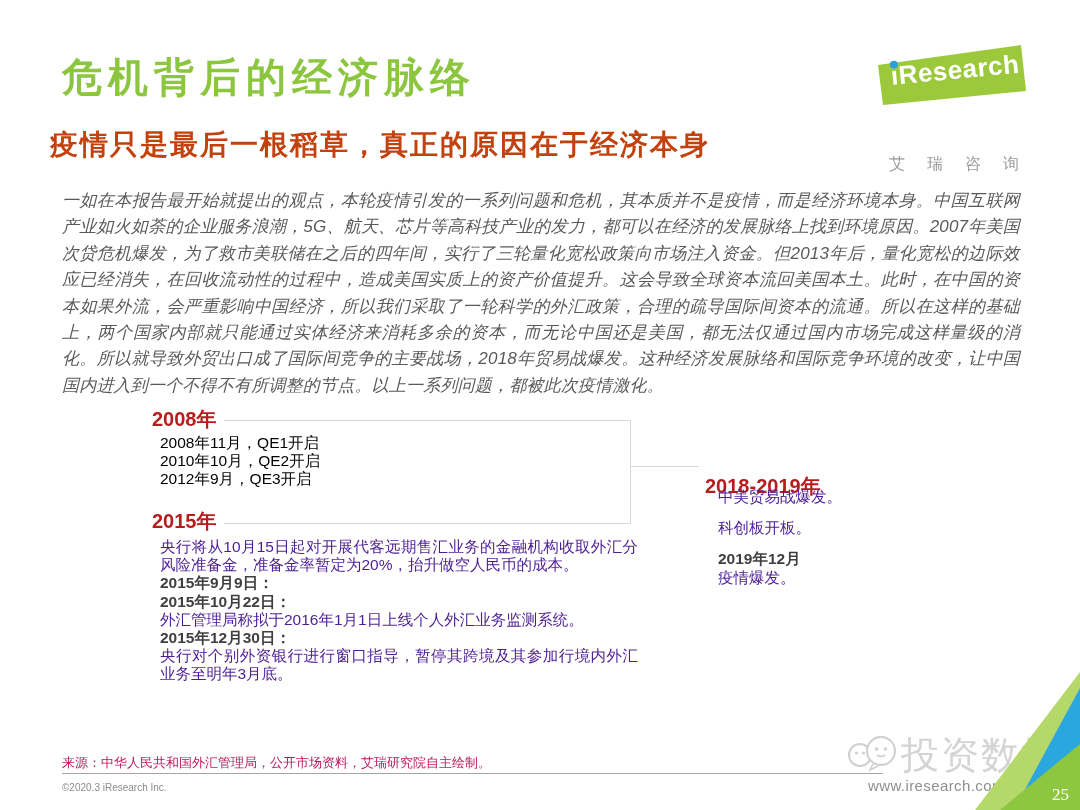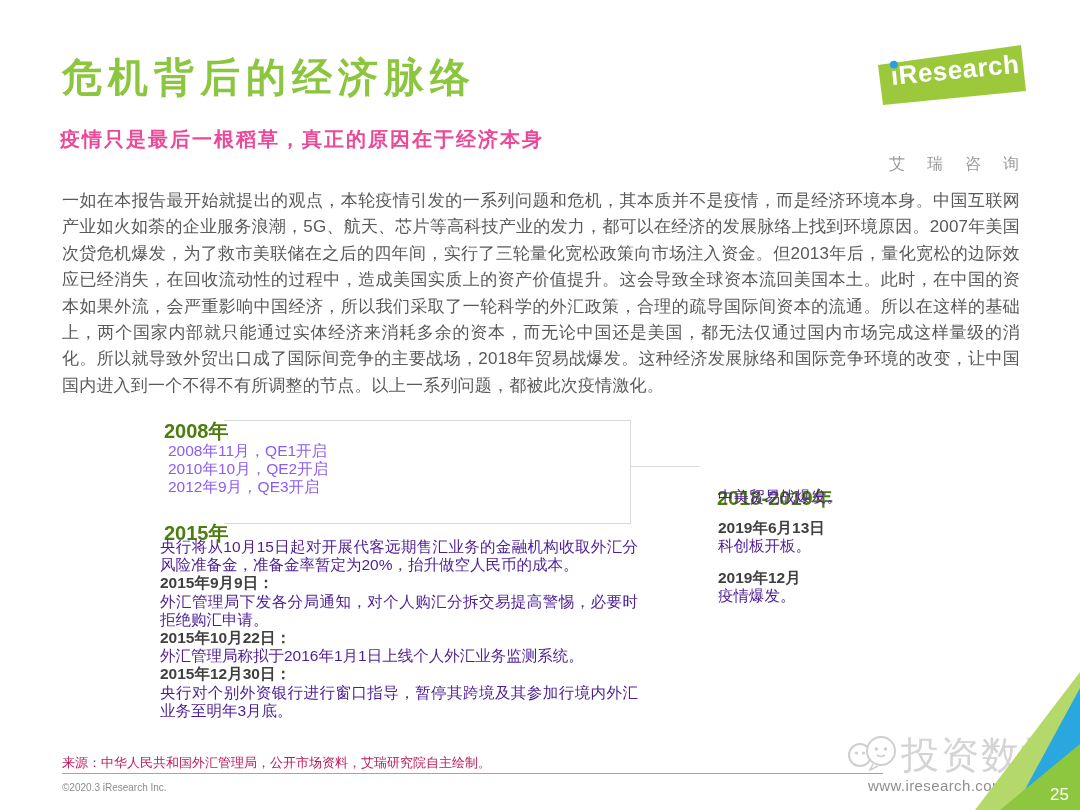--- a/index.html
+++ b/index.html
@@ -6,22 +6,22 @@
   .slide{
     position:relative;width:1080px;height:810px;background:#ffffff;overflow:hidden;
     font-family:"Liberation Sans","DejaVu Sans",sans-serif;
   }
   
   .page-title{
     position:absolute;left:62px;top:50px;margin:0;
     font-size:40px;font-weight:700;color:#8CC63F;letter-spacing:6px;
   }
   .page-subtitle{
-    position:absolute;left:60px;top:126px;margin:0;
-    font-size:20px;font-weight:700;color:#ec4899;letter-spacing:2px;
+    position:absolute;left:50px;top:126px;margin:0;
+    font-size:28px;font-weight:700;color:#c2410c;letter-spacing:2px;
   }
   
   .logo{position:absolute;left:875px;top:42px;width:160px;}
   .logo-shape{position:relative;width:155px;height:66px;}
   .logo-shape svg{position:absolute;left:0;top:0;}
   .logo-text{
     position:absolute;left:16px;top:19px;transform:rotate(-5.5deg);transform-origin:left center;
     font-size:26px;font-weight:700;color:#ffffff;letter-spacing:0.5px;white-space:nowrap;
   }
   .logo-i{position:relative;display:inline-block;}
@@ -29,48 +29,48 @@
     content:"";position:absolute;left:0px;top:0px;width:8px;height:8px;border-radius:50%;
     background:#2B9FD9;
   }
   .logo-cn{
     margin-top:46px;padding-left:14px;color:#9b9b9b;font-size:16px;
     letter-spacing:22px;white-space:nowrap;
   }
   
   .body-text{
     position:absolute;left:62px;top:188px;width:958px;margin:0;
-    font-size:17px;line-height:26.4px;color:#595959;text-align:justify;letter-spacing:0.2px;
+    font-size:17px;line-height:26.4px;color:#595959;text-align:justify;letter-spacing:0.2px;font-style:italic;
   }
   
-  .era-label{position:absolute;margin:12px;font-size:20px;font-weight:700;color:#4d7c0f;white-space:nowrap;}
+  .era-label{position:absolute;margin:0;font-size:20px;font-weight:700;color:#b91c1c;white-space:nowrap;}
   .label-2008{left:152px;top:406px;}
   .label-2015{left:152px;top:508px;}
   .label-2018{left:705px;top:473px;}
   .tl-line{position:absolute;background:#d9d9d9;}
   .tl-top{left:224px;top:420px;width:406px;height:1px;}
   .tl-right{left:630px;top:420px;width:1px;height:104px;}
   .tl-bottom{left:224px;top:523px;width:406px;height:1px;}
   .tl-connector{left:631px;top:466px;width:68px;height:1px;}
-  .qe-list{position:absolute;left:160px;top:434px;margin:8px;padding:0;list-style:none;
-    font-size:15.5px;line-height:17.8px;color:#8b5cf6;}
+  .qe-list{position:absolute;left:160px;top:434px;margin:0;padding:0;list-style:none;
+    font-size:15.5px;line-height:17.8px;color:#000000;}
   .events-2015{position:absolute;left:160px;top:538px;width:478px;}
   .events-2018{position:absolute;left:718px;top:488px;width:312px;}
   .event-date{font-size:15.5px;line-height:18.2px;font-weight:700;color:#3f3f3f;}
   .event-desc{font-size:15.5px;line-height:18.2px;color:#4c1d95;text-align:justify;}
   .events-2018 .event{margin-bottom:13px;}
   
   .footer-source{position:absolute;left:62px;top:754px;margin:0;font-size:13px;color:#be185d;}
   .footer-line{position:absolute;left:62px;top:773px;width:821px;height:1px;background:#a5a5a5;}
   .footer-copyright{position:absolute;left:62px;top:782px;margin:0;font-size:10px;color:#8c8c8c;}
   .footer-url{position:absolute;left:868px;top:777px;margin:0;font-size:15px;color:#8f8f8f;letter-spacing:0.4px;}
   .watermark{position:absolute;left:843px;top:730px;display:flex;align-items:center;}
   .watermark-text{font-size:38px;color:#d4d4d4;letter-spacing:2px;white-space:nowrap;}
   .corner{position:absolute;left:970px;top:670px;width:110px;height:140px;}
-  .page-number{position:absolute;right:11px;bottom:5px;font-size:17px;color:#ffffff;font-weight:400;}
+  .page-number{position:absolute;right:11px;bottom:5px;font-size:17px;color:#ffffff;font-weight:400;font-family:Liberation Serif, serif;}
 </style>
 </head>
 <body>
 
 <div class="slide">
 
   <h1 class="page-title">危机背后的经济脉络</h1>
 
   <div class="logo">
     <div class="logo-shape">
@@ -98,39 +98,37 @@
     <li>2012年9月，QE3开启</li>
   </ul>
 
   <h3 class="era-label label-2015">2015年</h3>
   <div class="events-2015">
     <div class="event">
       <div class="event-desc">央行将从10月15日起对开展代客远期售汇业务的金融机构收取外汇分风险准备金，准备金率暂定为20%，抬升做空人民币的成本。</div>
     </div>
     <div class="event">
       <div class="event-date">2015年9月9日：</div>
-      <div class="event-desc">外汇管理局下发各分局通知，对个人购汇分拆交易提高警惕，必要时拒绝购汇申请。</div>
     </div>
     <div class="event">
       <div class="event-date">2015年10月22日：</div>
       <div class="event-desc">外汇管理局称拟于2016年1月1日上线个人外汇业务监测系统。</div>
     </div>
     <div class="event">
       <div class="event-date">2015年12月30日：</div>
       <div class="event-desc">央行对个别外资银行进行窗口指导，暂停其跨境及其参加行境内外汇业务至明年3月底。</div>
     </div>
   </div>
 
   <h3 class="era-label label-2018">2018-2019年</h3>
   <div class="events-2018">
     <div class="event">
       <div class="event-desc">中美贸易战爆发。</div>
     </div>
     <div class="event">
-      <div class="event-date">2019年6月13日</div>
       <div class="event-desc">科创板开板。</div>
     </div>
     <div class="event">
       <div class="event-date">2019年12月</div>
       <div class="event-desc">疫情爆发。</div>
     </div>
   </div>
 
   <p class="footer-source">来源：中华人民共和国外汇管理局，公开市场资料，艾瑞研究院自主绘制。</p>
   <div class="footer-line"></div>

